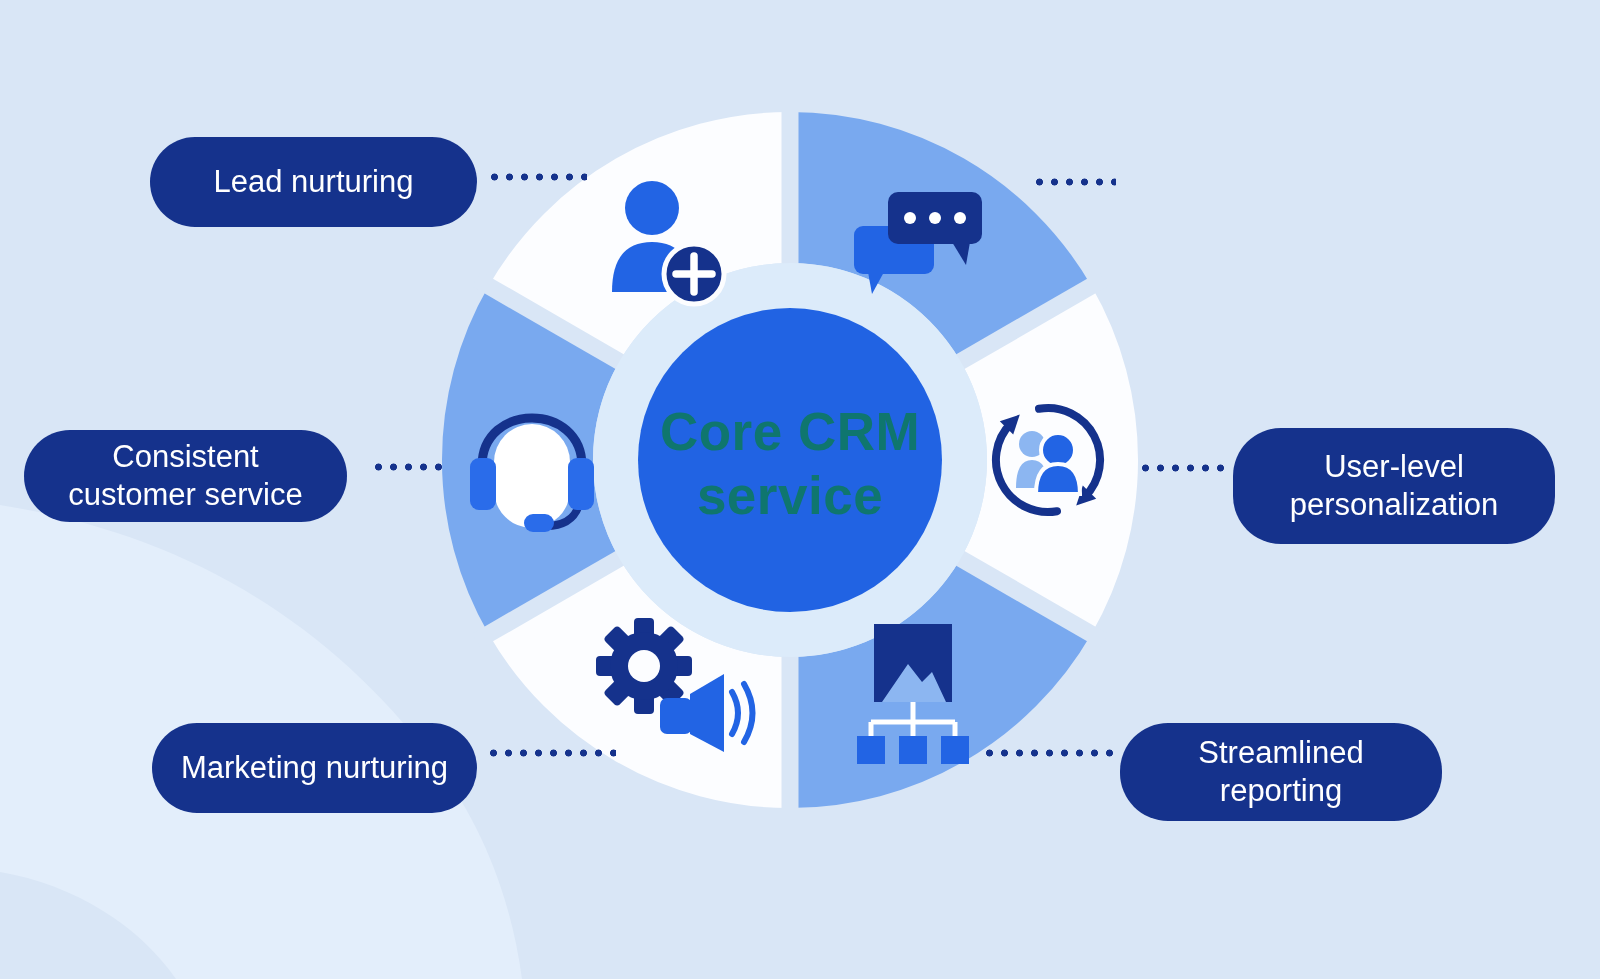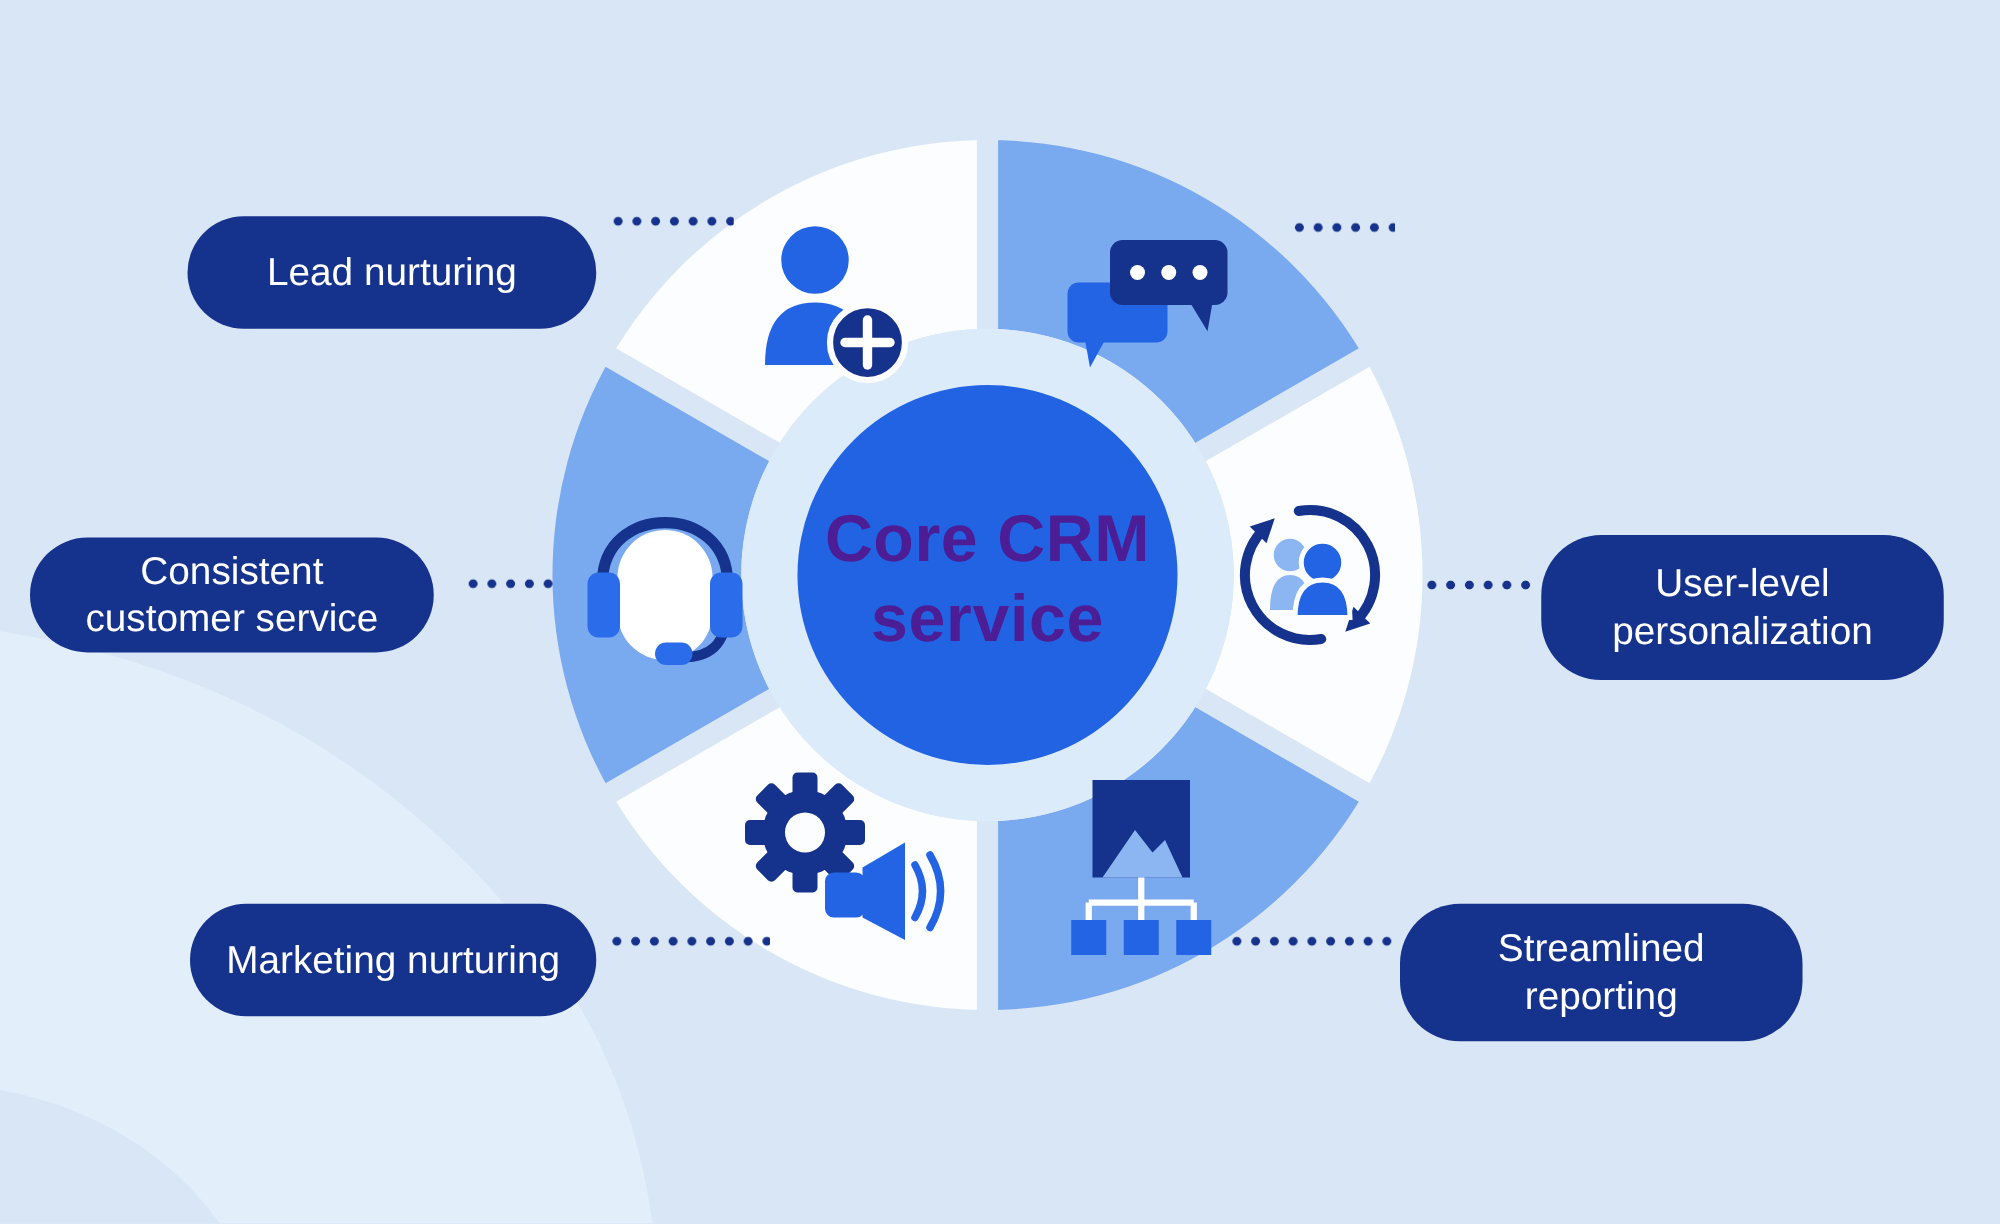--- a/index.html
+++ b/index.html
@@ -5,35 +5,35 @@
   html,body{margin:0;padding:0;background:#d9e6f6;}
   .stage{
     position:relative;width:1600px;height:979px;overflow:hidden;
     background:#d9e6f6;
     font-family:"Liberation Sans","DejaVu Sans",sans-serif;
   }
   .bg-wave{position:absolute;left:0;top:0;width:1600px;height:979px;}
   .wheel{position:absolute;left:410px;top:80px;width:760px;height:760px;}
   .center-label{
     position:absolute;left:600px;top:400px;width:380px;
-    text-align:center;color:#4c1d95;font-size:53px;font-weight:bold;
+    text-align:center;color:#0f766e;font-size:53px;font-weight:bold;
     line-height:64px;letter-spacing:0.5px;
   }
   .pill{
     position:absolute;background:#15328c;border-radius:48px;
     display:flex;align-items:center;justify-content:center;
     color:#ffffff;font-size:31px;font-weight:500;line-height:38px;
     text-align:center;padding:0 26px;box-sizing:border-box;
   }
-  .pill-1{left:150px;top:137px;width:327px;height:90px;margin-top:36px;}
+  .pill-1{left:150px;top:137px;width:327px;height:90px;}
   .pill-2{left:1122px;top:137px;width:316px;height:90px;}
   .pill-3{left:24px;top:430px;width:323px;height:92px;}
   .pill-4{left:1233px;top:428px;width:322px;height:116px;}
   .pill-5{left:152px;top:723px;width:325px;height:90px;}
-  .pill-6{left:1120px;top:723px;width:322px;height:110px;}
+  .pill-6{left:1120px;top:723px;width:322px;height:98px;}
   .dots{
     position:absolute;height:8px;
     background-image:radial-gradient(circle,#15328c 3.2px,rgba(21,50,140,0) 3.8px);
     background-size:15px 8px;background-repeat:repeat-x;background-position:0 50%;
   }
   .dots-1{left:487px;top:173px;width:100px;}
   .dots-2{left:1032px;top:178px;width:84px;}
   .dots-3{left:371px;top:463px;width:72px;}
   .dots-4{left:1138px;top:464px;width:92px;}
   .dots-5{left:486px;top:749px;width:130px;}

